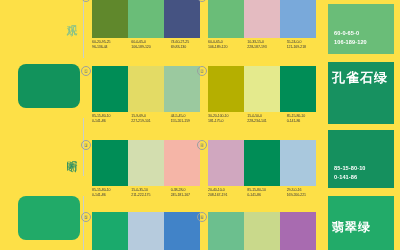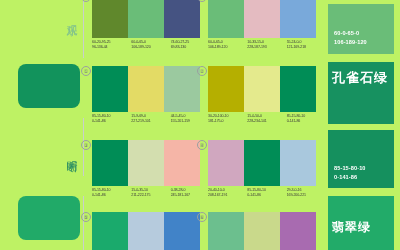--- a/index.html
+++ b/index.html
@@ -12,21 +12,21 @@
     height: 250px;
     background: #e9e9e9;
     font-family: "Liberation Sans", "DejaVu Sans", sans-serif;
     overflow: hidden;
     position: relative;
   }
   .page {
     position: relative;
     width: 400px;
     height: 250px;
-    background: #bef264;
+    background: #fde047;
   }
 
   
   .mood-label {
     position: absolute;
     width: 34px;
     text-align: center;
     font-size: 11px;
     line-height: 13px;
     letter-spacing: 0px;

